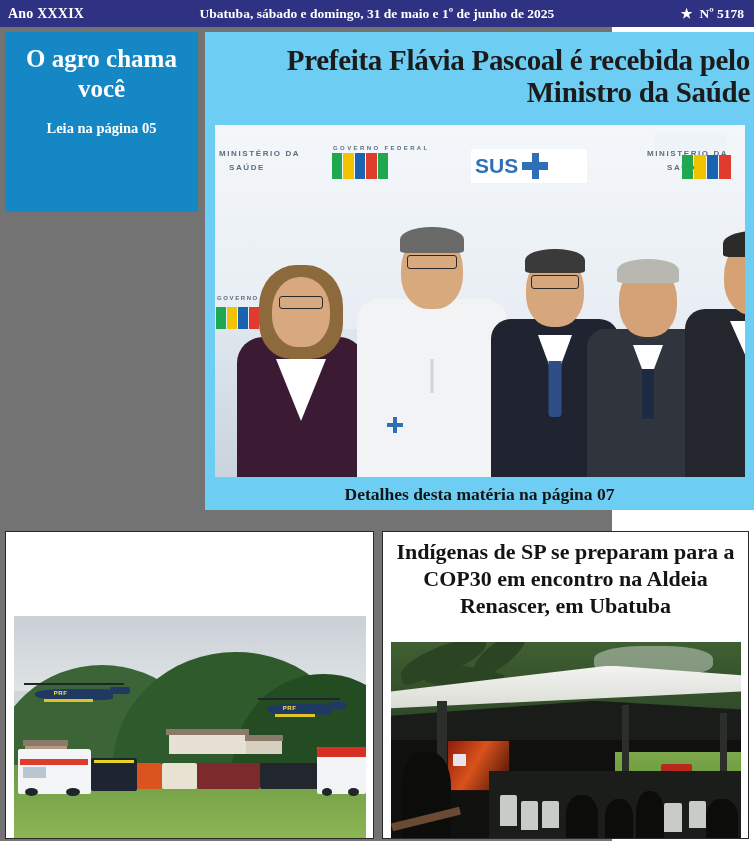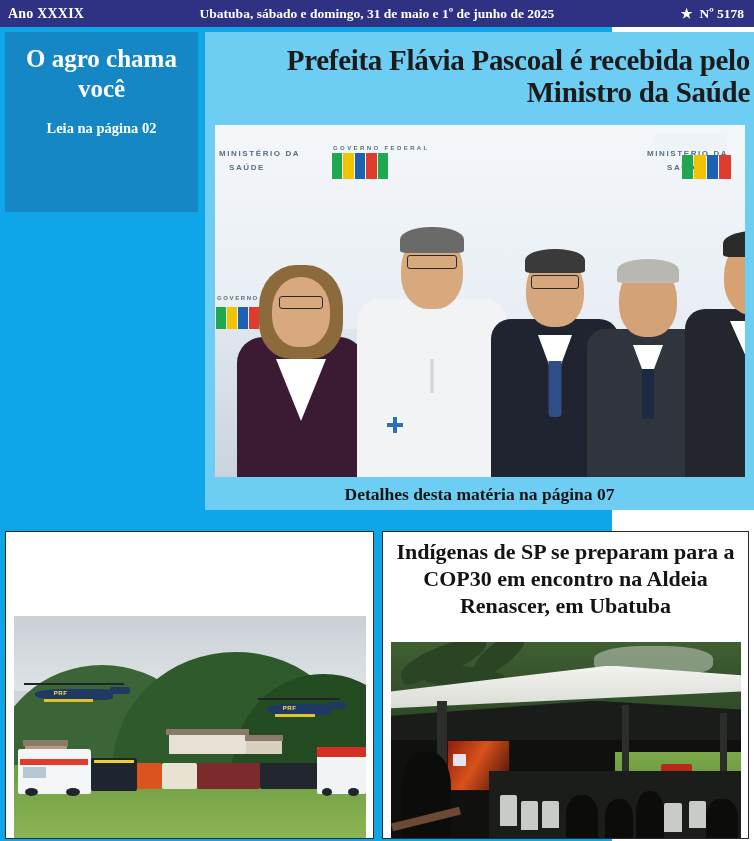--- a/index.html
+++ b/index.html
@@ -9,21 +9,21 @@
     height: 841px;
     background: #ffffff;
     font-family: "Liberation Serif", serif;
     overflow: hidden;
   }
 
   #page {
     position: relative;
     width: 612px;
     height: 841px;
-    background: #0ea5e9;
+    background: #737373;
     text-decoration: underline;
   }
 
   
   .masthead {
     position: absolute;
     left: 0; top: 0;
     width: 754px; height: 27px;
     background: #2f3182;
     color: #ffffff;
@@ -361,21 +361,21 @@
     <span class="masthead-year">Ano XXXIX</span>
     <span class="masthead-date">Ubatuba, sábado e domingo, 31 de maio e 1º de junho de 2025</span>
     <span class="masthead-issue">
       <span class="star-glyph">★</span>
       <span>Nº 5178</span>
     </span>
   </div>
 
   <div class="editorial-box">
     <div class="editorial-title">O agro chama você</div>
-    <div class="editorial-ref">Leia na página 02</div>
+    <div class="editorial-ref">Leia na página 05</div>
   </div>
 
 
   <div class="lead-panel">
     <div class="lead-headline">Prefeita Flávia Pascoal é recebida pelo Ministro da Saúde</div>
 
     <div class="lead-photo">
       <div class="ph1">
         <div class="backdrop"></div>
         <div class="backdrop-lower"></div>
@@ -385,20 +385,27 @@
 
         <div class="bd-logo-text" style="left:118px; top:20px; font-size:6px; letter-spacing:2.4px;">GOVERNO FEDERAL</div>
         <div class="brasil-logo" style="left:116px; top:28px;">
           <i style="background:#1fa84f"></i>
             <i style="background:#f2c300"></i>
             <i style="background:#1b63b0"></i>
             <i style="background:#e03c2e"></i>
             <i style="background:#1fa84f"></i>
         </div>
 
+        <div class="sus-badge" style="left:256px; top:24px; width:116px; height:34px;">
+          <span class="sus-word" style="font-size:21px;">SUS</span>
+          <span class="sus-cross" style="width: 26px; height: 26px; position: relative;">
+              <span style="position: absolute; left: 9.36px; top: 0px; width: 7.28px; height: 26px; background: rgb(47, 111, 181);"></span>
+              <span style="position: absolute; left: 0px; top: 9.36px; width: 26px; height: 7.28px; background: rgb(47, 111, 181);"></span>
+            </span>
+        </div>
 
         <div class="bd-logo-text" style="left:432px; top:24px;">MINISTÉRIO DA</div>
         <div class="bd-logo-text" style="left:452px; top:38px;">SAÚDE</div>
 
         <div class="bd-logo-text" style="left:2px; top:170px; font-size:6px;">GOVERNO FEDERAL</div>
         <div class="brasil-logo" style="left:0px; top:182px; width:44px; height:22px;">
           <i style="background:#1fa84f"></i>
             <i style="background:#f2c300"></i>
             <i style="background:#1b63b0"></i>
             <i style="background:#e03c2e"></i>

